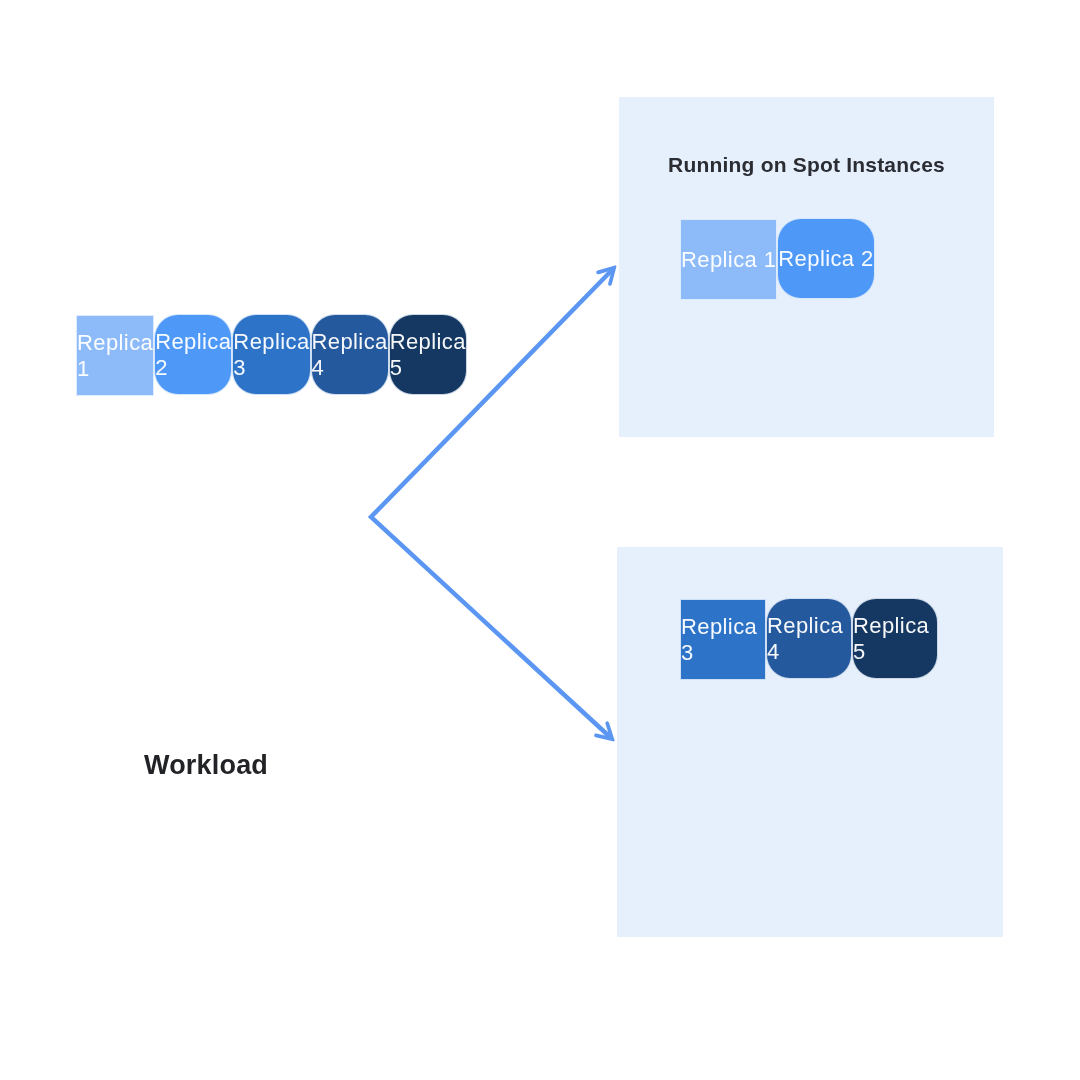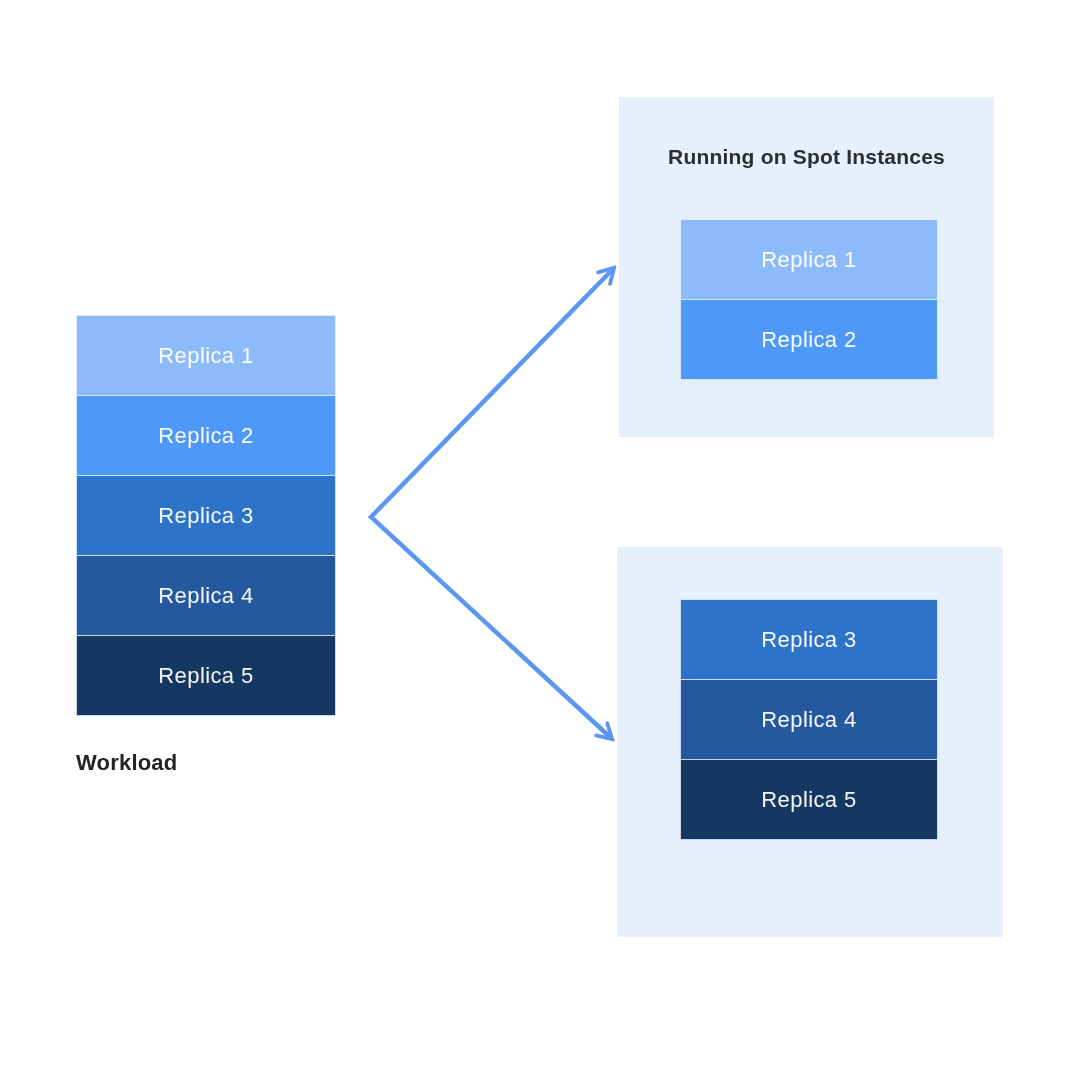--- a/index.html
+++ b/index.html
@@ -7,60 +7,61 @@
     position: relative;
     width: 1080px;
     height: 1080px;
     background: #ffffff;
     overflow: hidden;
     font-family: "Liberation Sans", sans-serif;
   }
   .abs { position: absolute; }
 
   
-  .stack { display: flex; flex-direction: column; }
+  .stack { display: flex; flex-direction: row; }
   .replica-block {
     box-sizing: border-box;
     height: 81px;
     border: 1px solid rgba(235, 243, 253, 0.85);
     display: flex;
     align-items: center;
     justify-content: center;
     color: rgba(255, 255, 255, 0.96);
     font-size: 22px;
     font-weight: 400;
     letter-spacing: 0.4px;
   }
-  .replica-block + .replica-block { margin-top: -1px; }
+  .replica-block + .replica-block { margin-top: -1px; border-radius: 24px; }
 
   
   .workload-caption {
     left: 76px;
     top: 750px;
     width: 260px;
-    font-size: 22px;
+    text-align: center;
+    font-size: 27px;
     font-weight: 700;
     color: #222326;
     letter-spacing: 0.2px;
   }
 
   
   .panel { box-sizing: border-box; }
   .panel-title {
     position: absolute;
     left: 0;
     width: 100%;
     text-align: center;
     font-size: 21px;
     font-weight: 700;
     color: #2b2d33;
     letter-spacing: 0.2px;
   }
   #spot-panel { left: 619px; top: 97px; width: 375px; height: 340px; }
-  #spot-panel .panel-title { top: 48px; }
+  #spot-panel .panel-title { top: 56px; }
   #spot-panel .stack { position: absolute; left: 61px; top: 122px; width: 258px; }
 
   #ondemand-panel { left: 617px; top: 547px; width: 386px; height: 390px; }
   #ondemand-panel .stack { position: absolute; left: 63px; top: 52px; width: 258px; }
   #ondemand-panel .panel-title { top: 322px; }
 
   
   #arrows-svg {
     position: absolute;
     left: 0; top: 0;

